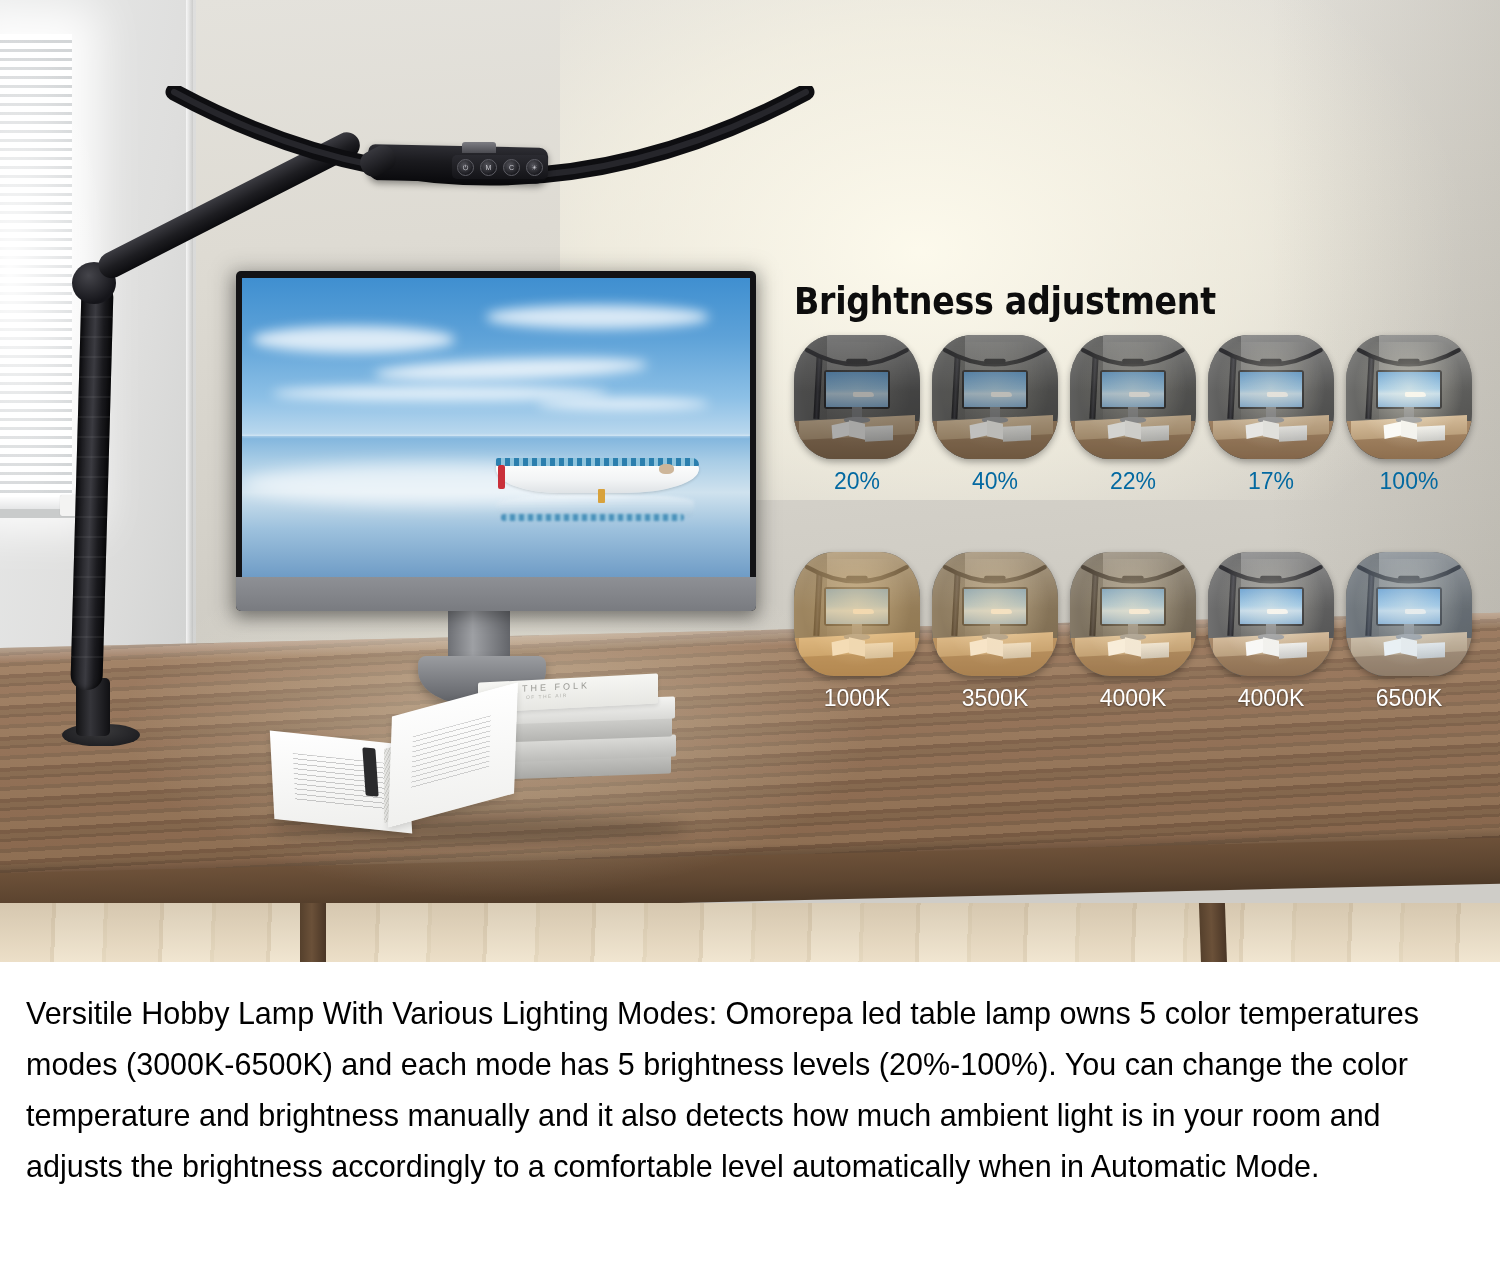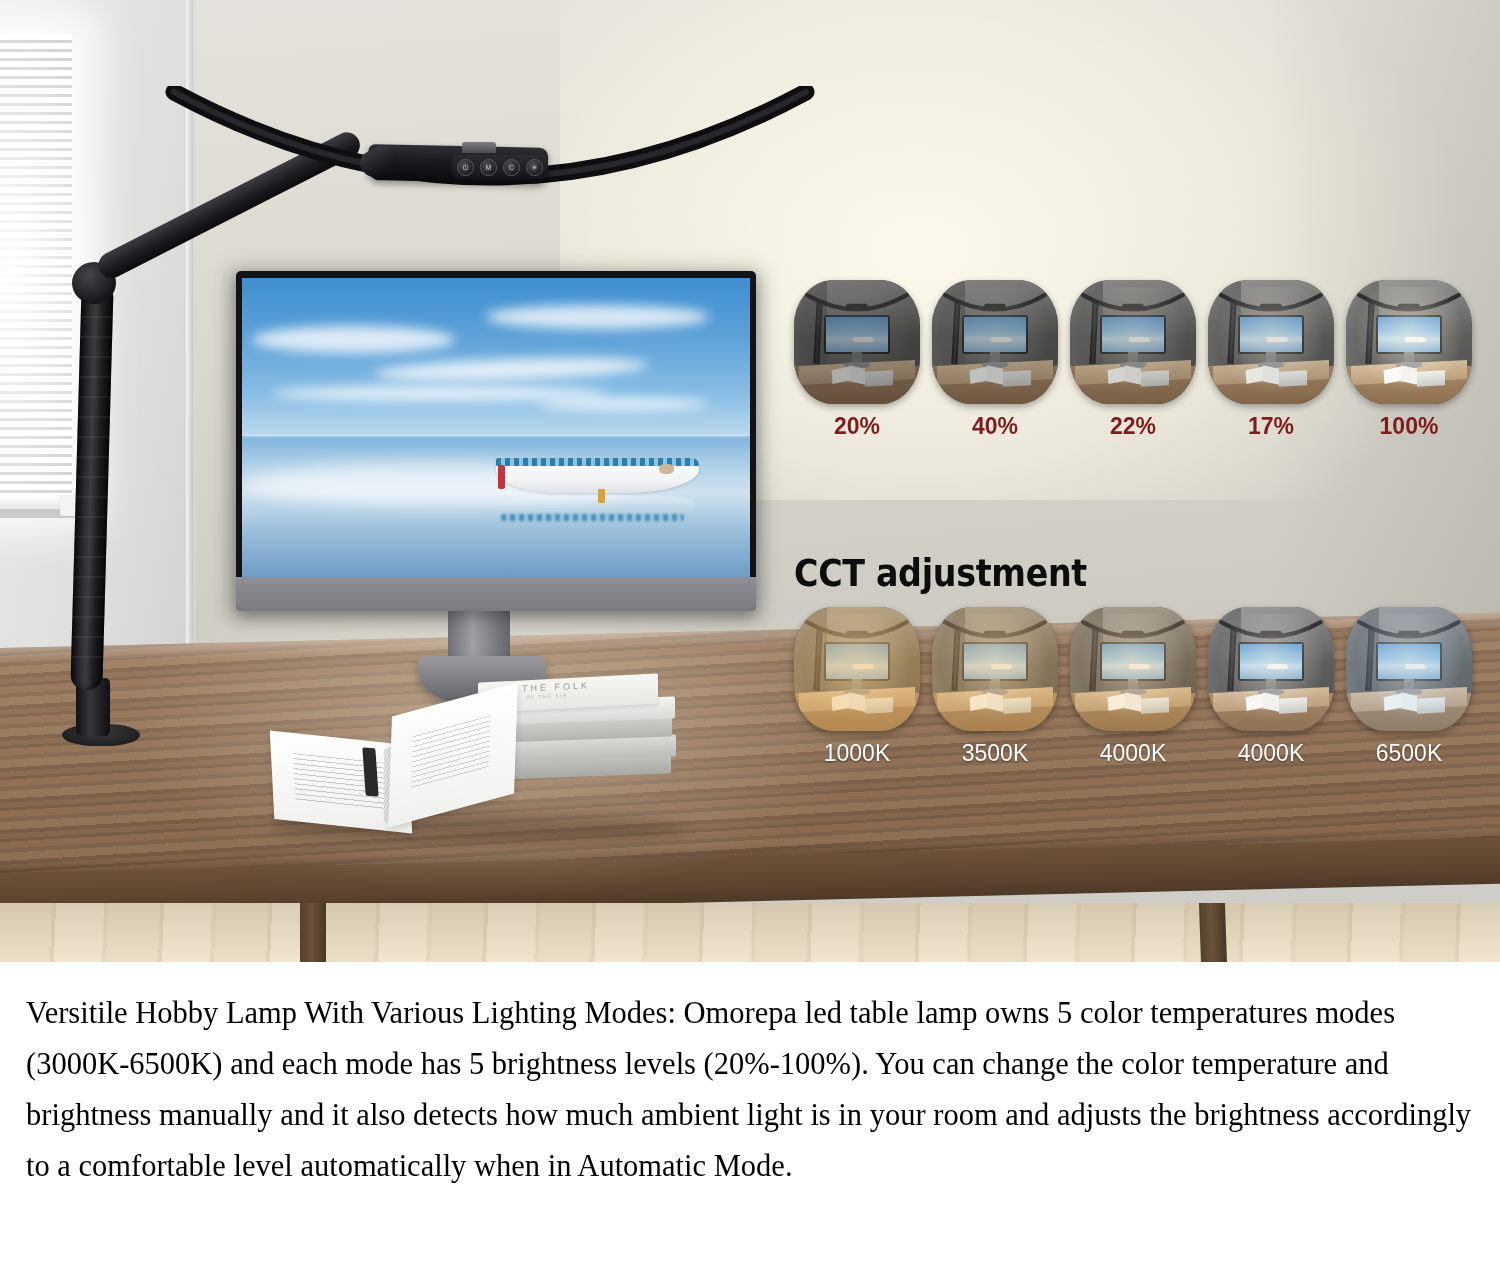--- a/index.html
+++ b/index.html
@@ -237,28 +237,28 @@
   .t-book{position:absolute;left:30%;bottom:18%;width:16%;height:11%;
     background:#fafaf8;transform:skewY(-8deg) rotate(-4deg);}
   .t-bookR{position:absolute;left:44%;bottom:17%;width:13%;height:13%;
     background:#f2f2ef;transform:skewY(12deg);}
   .t-stack{position:absolute;left:56%;bottom:15%;width:22%;height:12%;
     background:linear-gradient(180deg,#eeeeeb,#c9c9c5);transform:skewY(-3deg);}
   .t-glow{position:absolute;left:50%;top:6%;width:90%;height:88%;transform:translateX(-50%);}
   .t-tint{position:absolute;inset:0;}
   .t-gloss{position:absolute;left:0;top:0;width:100%;height:46%;
     background:linear-gradient(180deg,rgba(255,255,255,.17),rgba(255,255,255,0));}
-  .caption{margin-top:9px;font-size:23px;color:#7f1d1d;font-family:"Liberation Sans",sans-serif;font-weight:bold;}
+  .caption{margin-top:9px;font-size:23px;color:#0369a1;font-family:"Liberation Sans",sans-serif;}
   .caption.cct{color:#ffffff;font-weight:normal;text-shadow:0 1px 2px rgba(0,0,0,.45);}
 
   
   #desc{position:absolute;left:0;top:962px;width:1500px;height:325px;background:#fff;
     padding:26px 26px 0 26px;box-sizing:border-box;}
   #desc p{margin:0;font-size:30.5px;line-height:51px;color:#000;
-    font-family:Liberation Serif, serif;}
+    font-family:Liberation Sans, sans-serif;}
 </style>
 </head>
 <body>
 
 <div id="page">
 
   <div id="photo">
     <div class="wall-right"></div>
     <div class="wall-glow"></div>
     <div class="wall-left"></div>
@@ -358,20 +358,21 @@
         </div>
     </div>
     <div class="lamp-arm-cap"></div>
   </div>
 
   <div id="info">
     <div class="title">
     </div>
 
     <div class="sec sec-bright">
+      <div class="sec-head">Brightness adjustment</div>
       <div class="tiles" id="bright-tiles">
           <div class="tilewrap">
             <div class="tile">
               <div class="t-wall"></div>
               <div class="t-wallL"></div>
               <div class="t-desk"></div>
               <div class="t-deskTop"></div>
               <div class="t-post"></div>
               <div class="t-bar">
                 <svg viewBox="0 0 100 26" preserveAspectRatio="none" style="position:absolute;inset:0">
@@ -508,21 +509,20 @@
               <div class="t-glow" style="background: radial-gradient(at 50% 42%, rgba(255, 250, 230, 0.52) 0%, rgba(255, 250, 230, 0) 68%);"></div>
               <div class="t-tint" style="background: rgba(18, 18, 20, 0);"></div>
               <div class="t-gloss"></div>
             </div>
             <div class="caption">100%</div>
           </div>
         </div>
     </div>
 
     <div class="sec sec-cct">
-      <div class="sec-head">CCT adjustment</div>
       <div class="tiles" id="cct-tiles">
           <div class="tilewrap">
             <div class="tile">
               <div class="t-wall"></div>
               <div class="t-wallL"></div>
               <div class="t-desk"></div>
               <div class="t-deskTop"></div>
               <div class="t-post"></div>
               <div class="t-bar">
                 <svg viewBox="0 0 100 26" preserveAspectRatio="none" style="position:absolute;inset:0">

